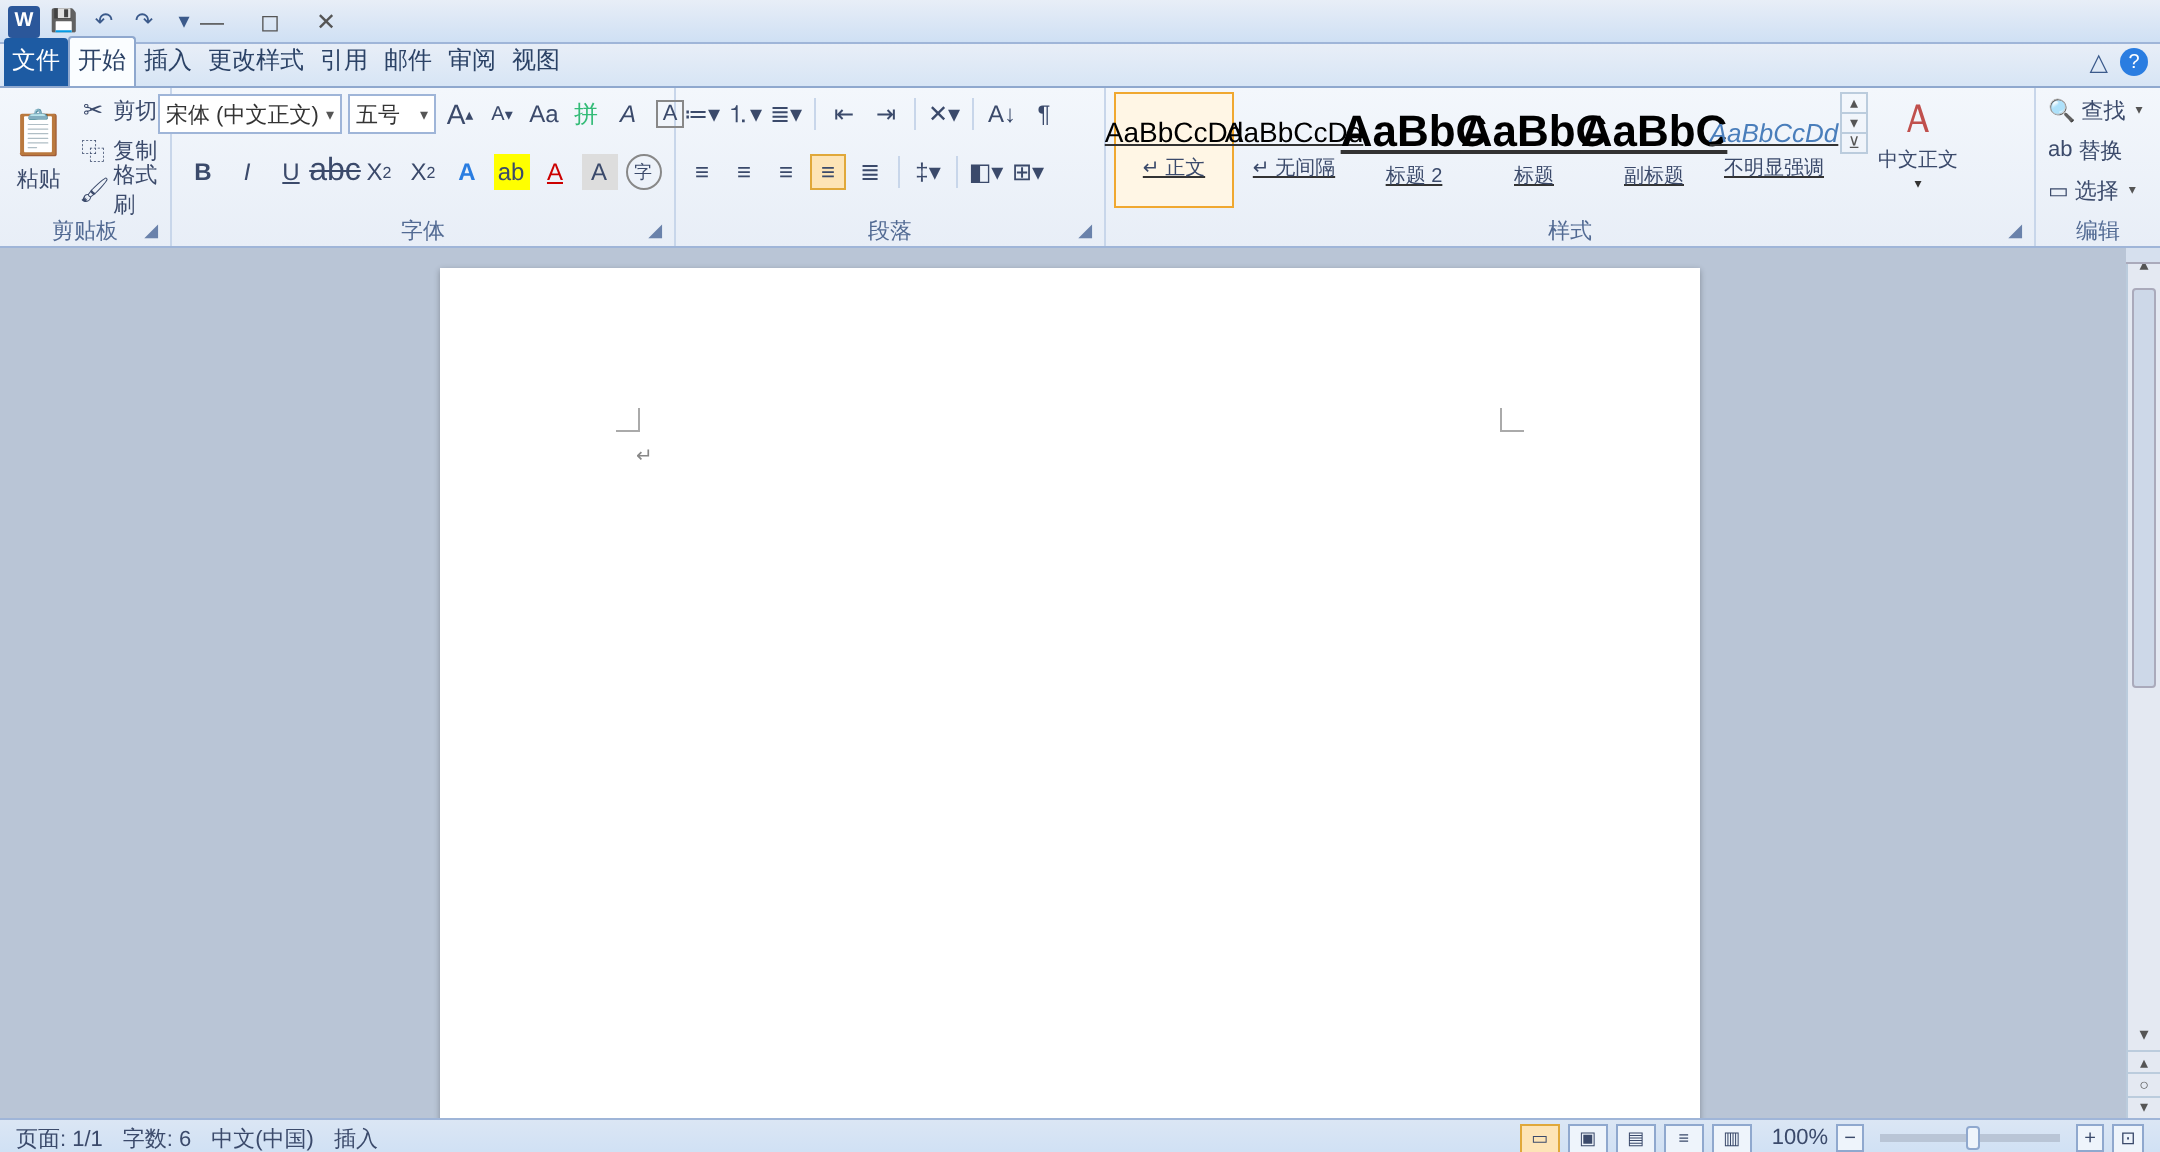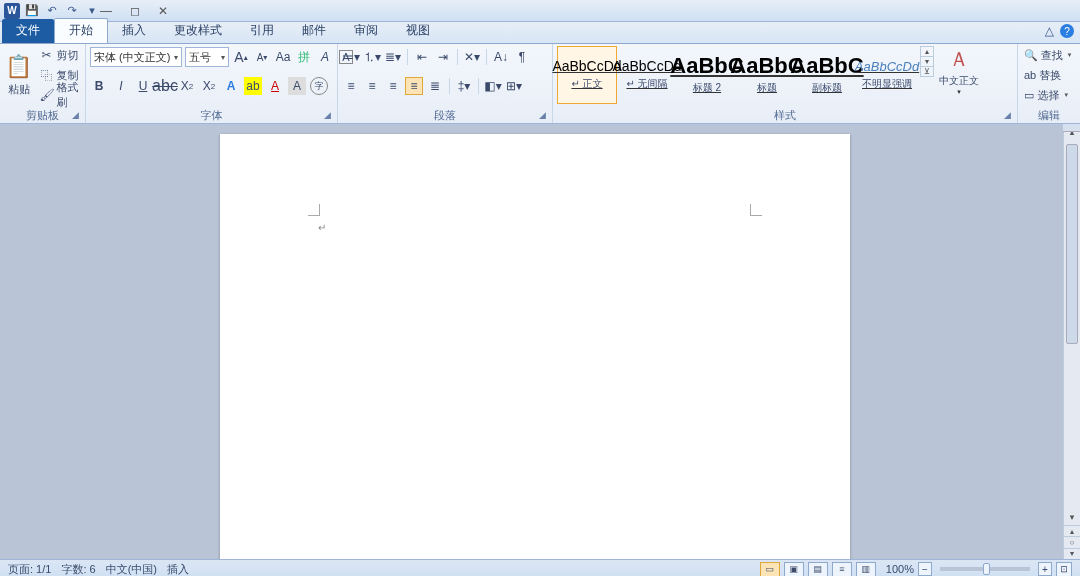--- a/index.html
+++ b/index.html
@@ -8,21 +8,21 @@
 
 .title-bar { height: 22px; background: linear-gradient(#e8eef7,#cfe0f4); display: flex; align-items: center; border-bottom: 1px solid #9fb5d8; }
 .title-left { display: flex; align-items: center; gap: 4px; padding-left: 4px; }
 .app-icon { width: 16px; height: 16px; background: #2b579a; color: #fff; font-weight: bold; font-size: 10px; display: flex; align-items: center; justify-content: center; border-radius: 2px; }
 .qat-btn { width: 16px; height: 16px; display: flex; align-items: center; justify-content: center; font-size: 11px; color: #3b5a8b; cursor: pointer; }
 .title-center { flex: 1; text-align: center; font-size: 12px; color: #3b4a6b; }
 .title-right { display: flex; gap: 18px; padding-right: 12px; color: #555; font-size: 12px; }
 
 
 .tab-row { height: 22px; background: linear-gradient(#e8eef7,#d7e5f5); display: flex; align-items: flex-end; border-bottom: 1px solid #8fa8ce; position: relative; }
-.tab { padding: 3px 14px 4px; font-size: 12px; color: #2b4266; cursor: pointer; }
+.tab { padding: 3px 4px 4px; font-size: 12px; color: #2b4266; cursor: pointer; }
 .tab.file { background: #1d5ba3; color: #fff; border-radius: 2px 2px 0 0; margin-left: 2px; }
 .tab.active { background: #fafdff; border: 1px solid #8fa8ce; border-bottom: none; border-radius: 2px 2px 0 0; }
 .tab-help { position: absolute; right: 6px; top: 2px; display: flex; gap: 6px; color: #3b5a8b; font-size: 12px; }
 .tab-help span { cursor: pointer; }
 .help-circle { width: 14px; height: 14px; border-radius: 50%; background: #2a7de1; color: #fff; font-size: 10px; display: flex; align-items: center; justify-content: center; }
 
 
 .ribbon { height: 80px; background: linear-gradient(#f3f7fc,#e8eef7); display: flex; border-bottom: 1px solid #9fb5d8; }
 .group { border-right: 1px solid #c8d6ea; display: flex; flex-direction: column; padding: 2px 4px 0; position: relative; }
 .group-body { flex: 1; display: flex; align-items: flex-start; gap: 3px; }
@@ -156,21 +156,21 @@
           </div>
       </div>
     </div>
     <div class="group-label">
         <span>剪贴板</span>
         <span class="launcher">◢</span>
       </div>
   </div>
 
   <div class="group" style="width:252px">
-    <div class="group-body" style="flex-direction:column;align-items:flex-start">
+    <div class="group-body" style="flex-direction:column;align-items:center">
       <div class="font-row1">
         <div class="font-combo" style="width:92px">
             <span>宋体 (中文正文)</span>
             <span class="arr">▾</span>
           </div>
         <div class="font-combo" style="width:44px">
             <span>五号</span>
             <span class="arr">▾</span>
           </div>
         <div class="mini">

